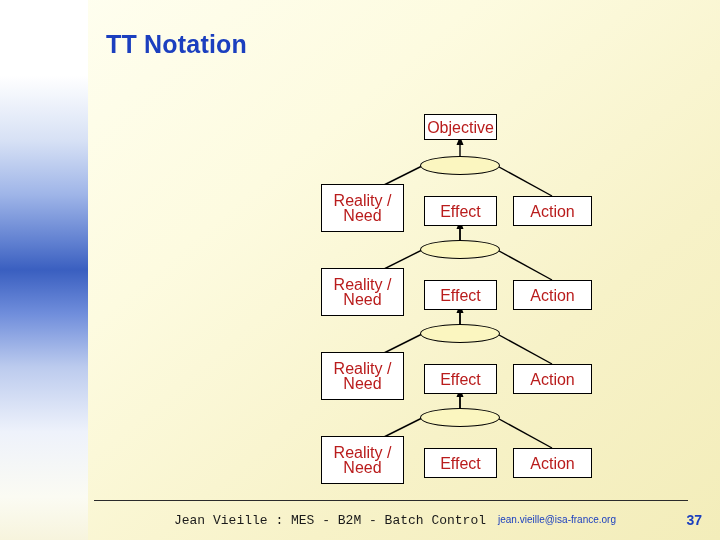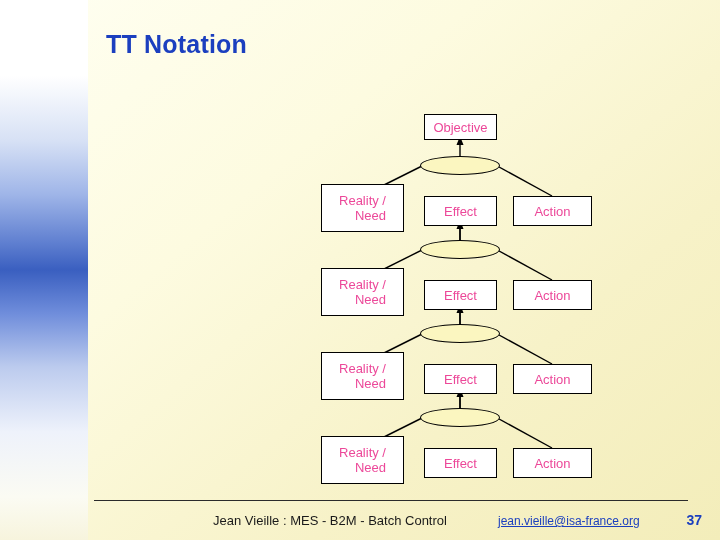--- a/index.html
+++ b/index.html
@@ -23,24 +23,24 @@
     position:absolute;left:106px;top:30px;
     font-size:25px;font-weight:bold;color:#1b3fbf;
     letter-spacing:0.2px;
   }
   
   .node{
     position:absolute;
     box-sizing:border-box;
     border:1px solid #000;
     background:#ffffff;
-    color:#ec4899;
-    font-size:13px;
+    color:#b91c1c;
+    font-size:16px;
     line-height:15px;
-    text-align:right;
+    text-align:center;
     display:flex;align-items:center;justify-content:center;
     white-space:pre-line;
   }
   
   .ellipse{
     position:absolute;
     box-sizing:border-box;
     border:1px solid #000;
     border-radius:50%;
     background:#fbf6c0;
@@ -48,25 +48,25 @@
   svg.lines{
     position:absolute;left:0;top:0;width:720px;height:540px;
     pointer-events:none;
   }
   .footer-rule{
     position:absolute;left:94px;top:500px;width:594px;height:0;
     border-top:1px solid #2b2b2b;
   }
   .footer-center{
     position:absolute;left:150px;top:513px;width:360px;
-    text-align:center;font-size:13px;color:#1a1a1a;
+    text-align:center;font-size:13px;color:#1a1a1a;font-family:Liberation Mono, monospace;
   }
   .footer-mail{
     position:absolute;left:498px;top:514px;
-    font-size:12px;color:#1b3fbf;text-decoration:underline;
+    font-size:10px;color:#1b3fbf;
   }
   .footer-page{
     position:absolute;left:702px;top:512px;transform:translateX(-100%);
     font-size:14px;color:#1b3fbf;font-weight:bold;
   }
 </style>
 </head>
 <body>
 
 <div id="slide">

